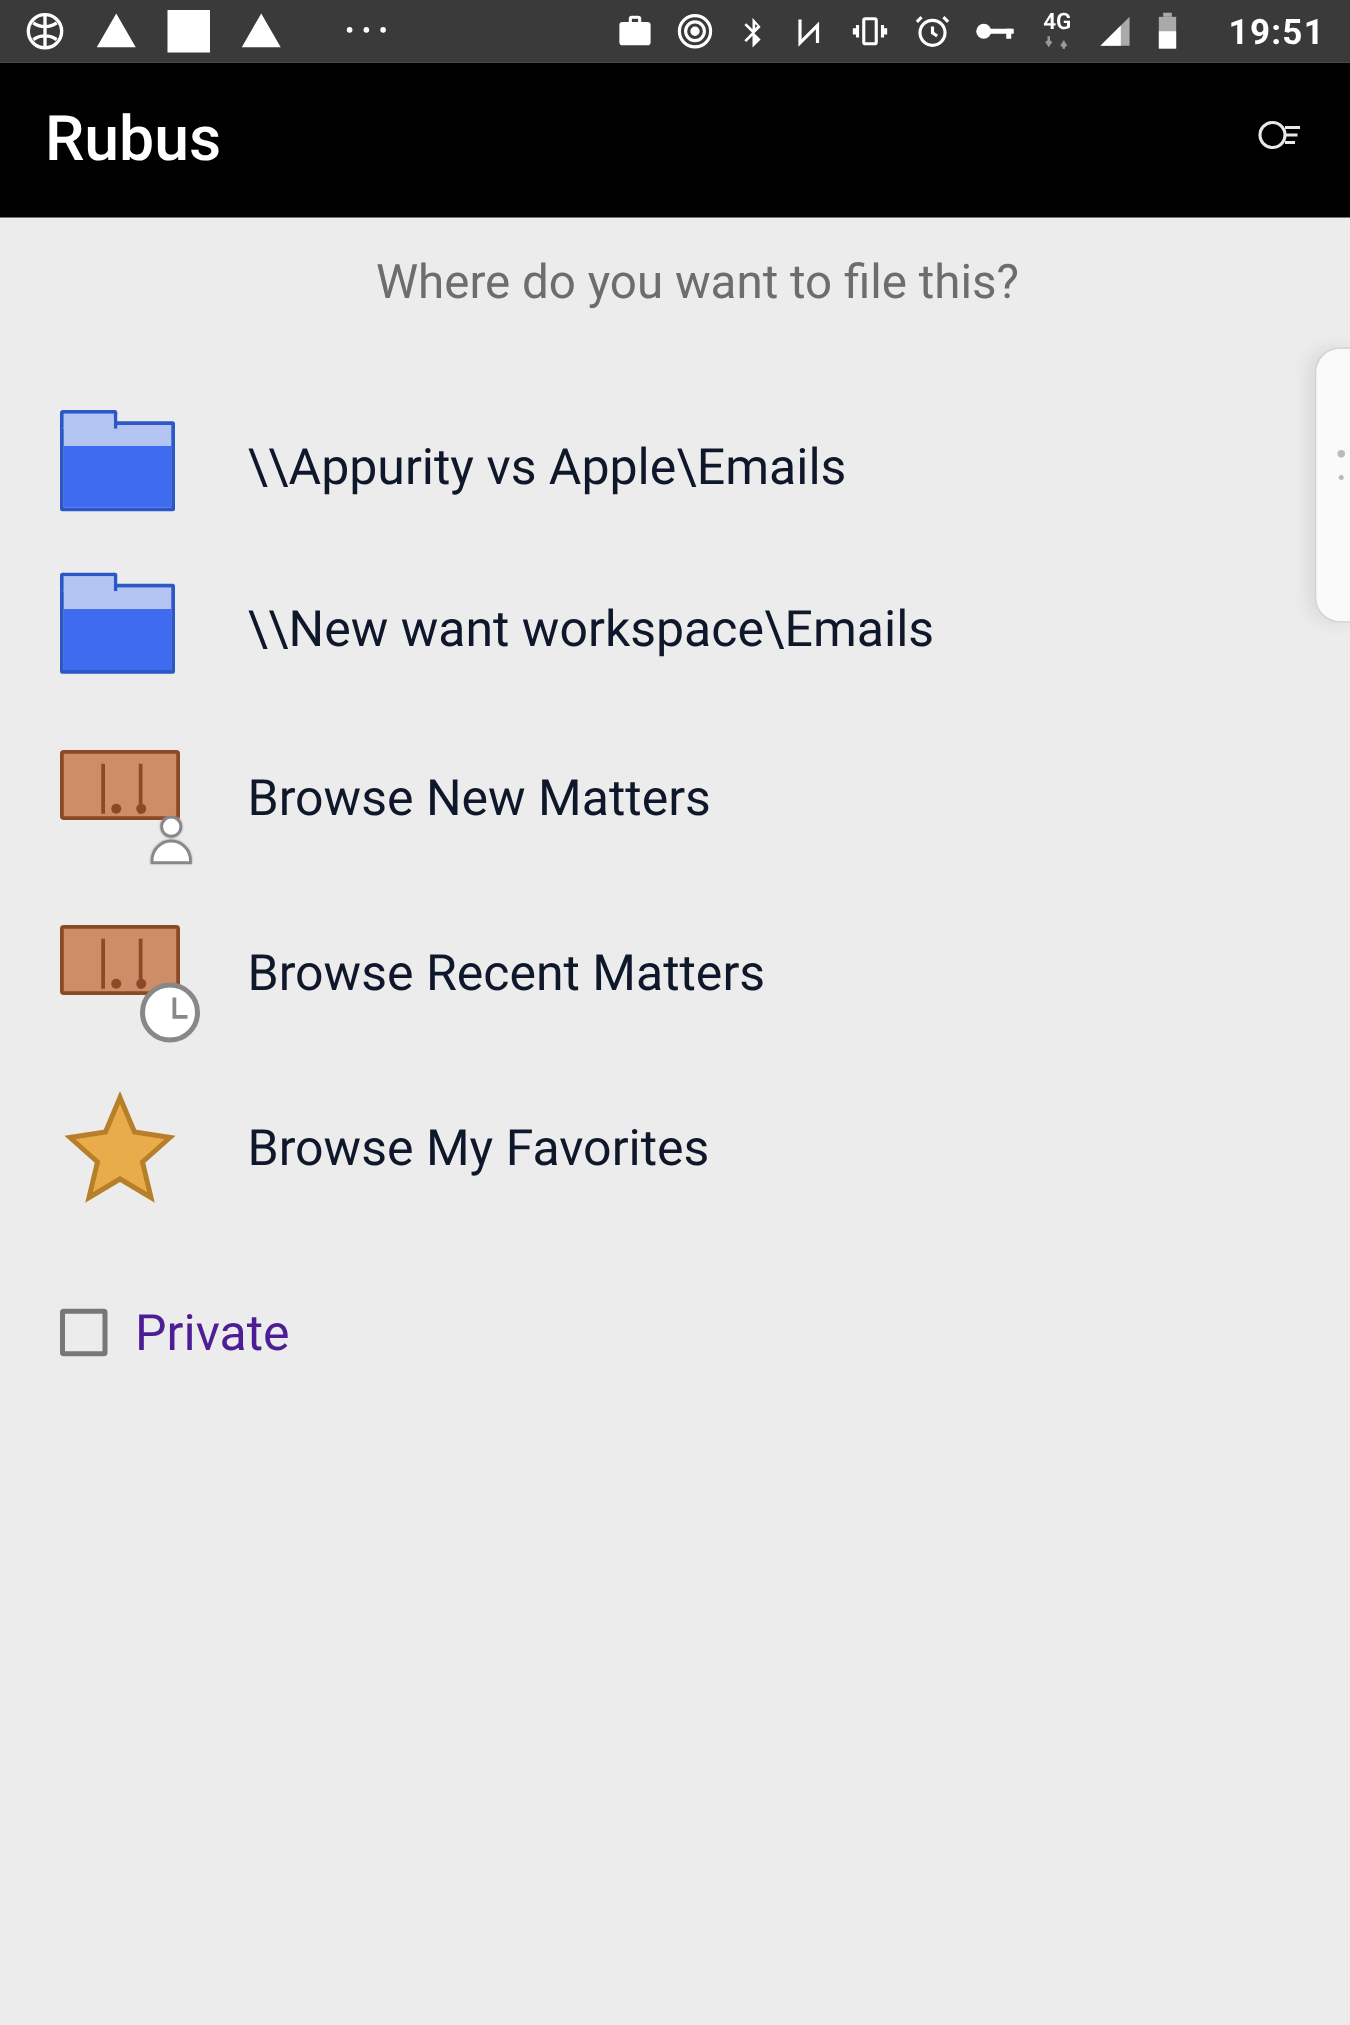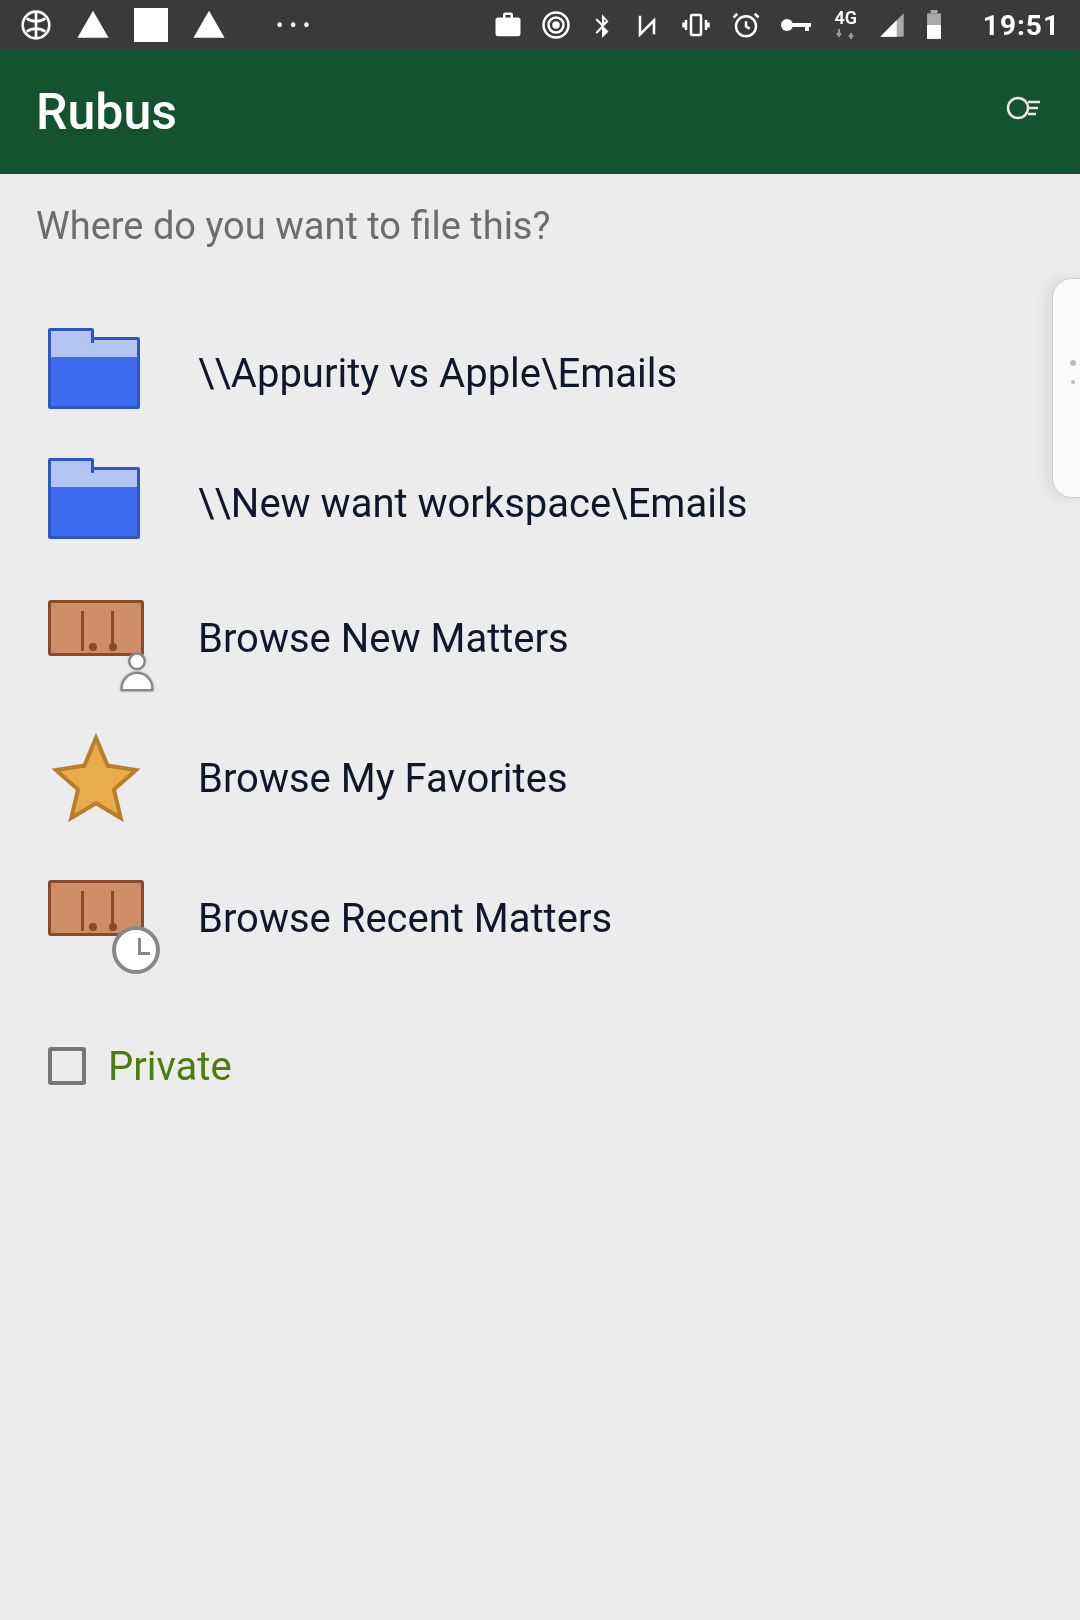--- a/index.html
+++ b/index.html
@@ -17,31 +17,31 @@
     font-size: 30px;
   }
   .status-left { display: flex; align-items: center; gap: 24px; }
   .status-right { margin-left: auto; display: flex; align-items: center; gap: 18px; }
   .status-bar svg { display: block; }
   .clock { font-weight: 700; letter-spacing: 1px; margin-left: 22px; font-size: 28px; }
 
   
   .title-bar {
     height: 124px;
-    background: #14532d;
+    background: #000000;
     color: #fff;
     display: flex;
     align-items: center;
     padding: 0 28px 0 36px;
   }
   .title-bar .title { font-size: 50px; font-weight: 500; }
   .title-bar .search-btn { margin-left: auto; padding: 8px; }
 
   
-  .content { padding: 0 0 0 0; }
+  .content { padding: 0 0 0 0; text-align: center; }
   .prompt {
     padding: 30px 0 24px 36px;
     color: #6d6d6d;
     font-size: 38px;
   }
   .list { padding-top: 36px; }
   .row {
     display: flex;
     align-items: center;
     padding: 0 0 0 48px;
@@ -67,21 +67,21 @@
     padding-left: 48px;
     height: 120px;
     margin-top: 18px;
   }
   .checkbox {
     width: 38px; height: 38px;
     border: 4px solid #777;
     border-radius: 3px;
     margin-right: 22px;
   }
-  .private-label { font-size: 40px; color: #4d7c0f; }
+  .private-label { font-size: 40px; color: #4c1d95; }
 
   
   .edge-tab {
     position: absolute;
     right: -6px;
     top: 278px;
     width: 34px;
     height: 220px;
     background: #fafafa;
     border: 1px solid #d0d0d0;
@@ -301,43 +301,43 @@
                 <path d="M4 22c0-4.4 3.6-8 8-8s8 3.6 8 8v1H4v-1z"></path>
               </svg>
           </div>
         </div>
       </div>
       <div class="label">Browse New Matters</div>
     </div>
 
     <div class="row row-tall">
       <div class="icon-slot">
-        <div class="star-wrap">
-          <svg width="96" height="96" viewBox="0 0 24 24" fill="#e8ac4a" stroke="#b87f2a" stroke-width="1">
-              <path d="M12 2l2.9 6.9L22 10l-5.5 4.9L18.2 22 12 18.3 5.8 22l1.7-7.1L2 10l7.1-1.1L12 2z"></path>
-            </svg>
-        </div>
-      </div>
-      <div class="label">Browse My Favorites</div>
-    </div>
-
-    <div class="row row-tall">
-      <div class="icon-slot">
         <div class="matters-wrap">
           <div class="briefcase">
               <div class="handle-dots">
                 <i></i>
                 <i></i>
               </div>
             </div>
           <div class="clock-badge"></div>
         </div>
       </div>
       <div class="label">Browse Recent Matters</div>
     </div>
 
+    <div class="row row-tall">
+      <div class="icon-slot">
+        <div class="star-wrap">
+          <svg width="96" height="96" viewBox="0 0 24 24" fill="#e8ac4a" stroke="#b87f2a" stroke-width="1">
+              <path d="M12 2l2.9 6.9L22 10l-5.5 4.9L18.2 22 12 18.3 5.8 22l1.7-7.1L2 10l7.1-1.1L12 2z"></path>
+            </svg>
+        </div>
+      </div>
+      <div class="label">Browse My Favorites</div>
+    </div>
+
   </div>
 
   <div class="private-row">
     <div class="checkbox"></div>
     <div class="private-label">Private</div>
   </div>
 </div>
 
 </body></html>

